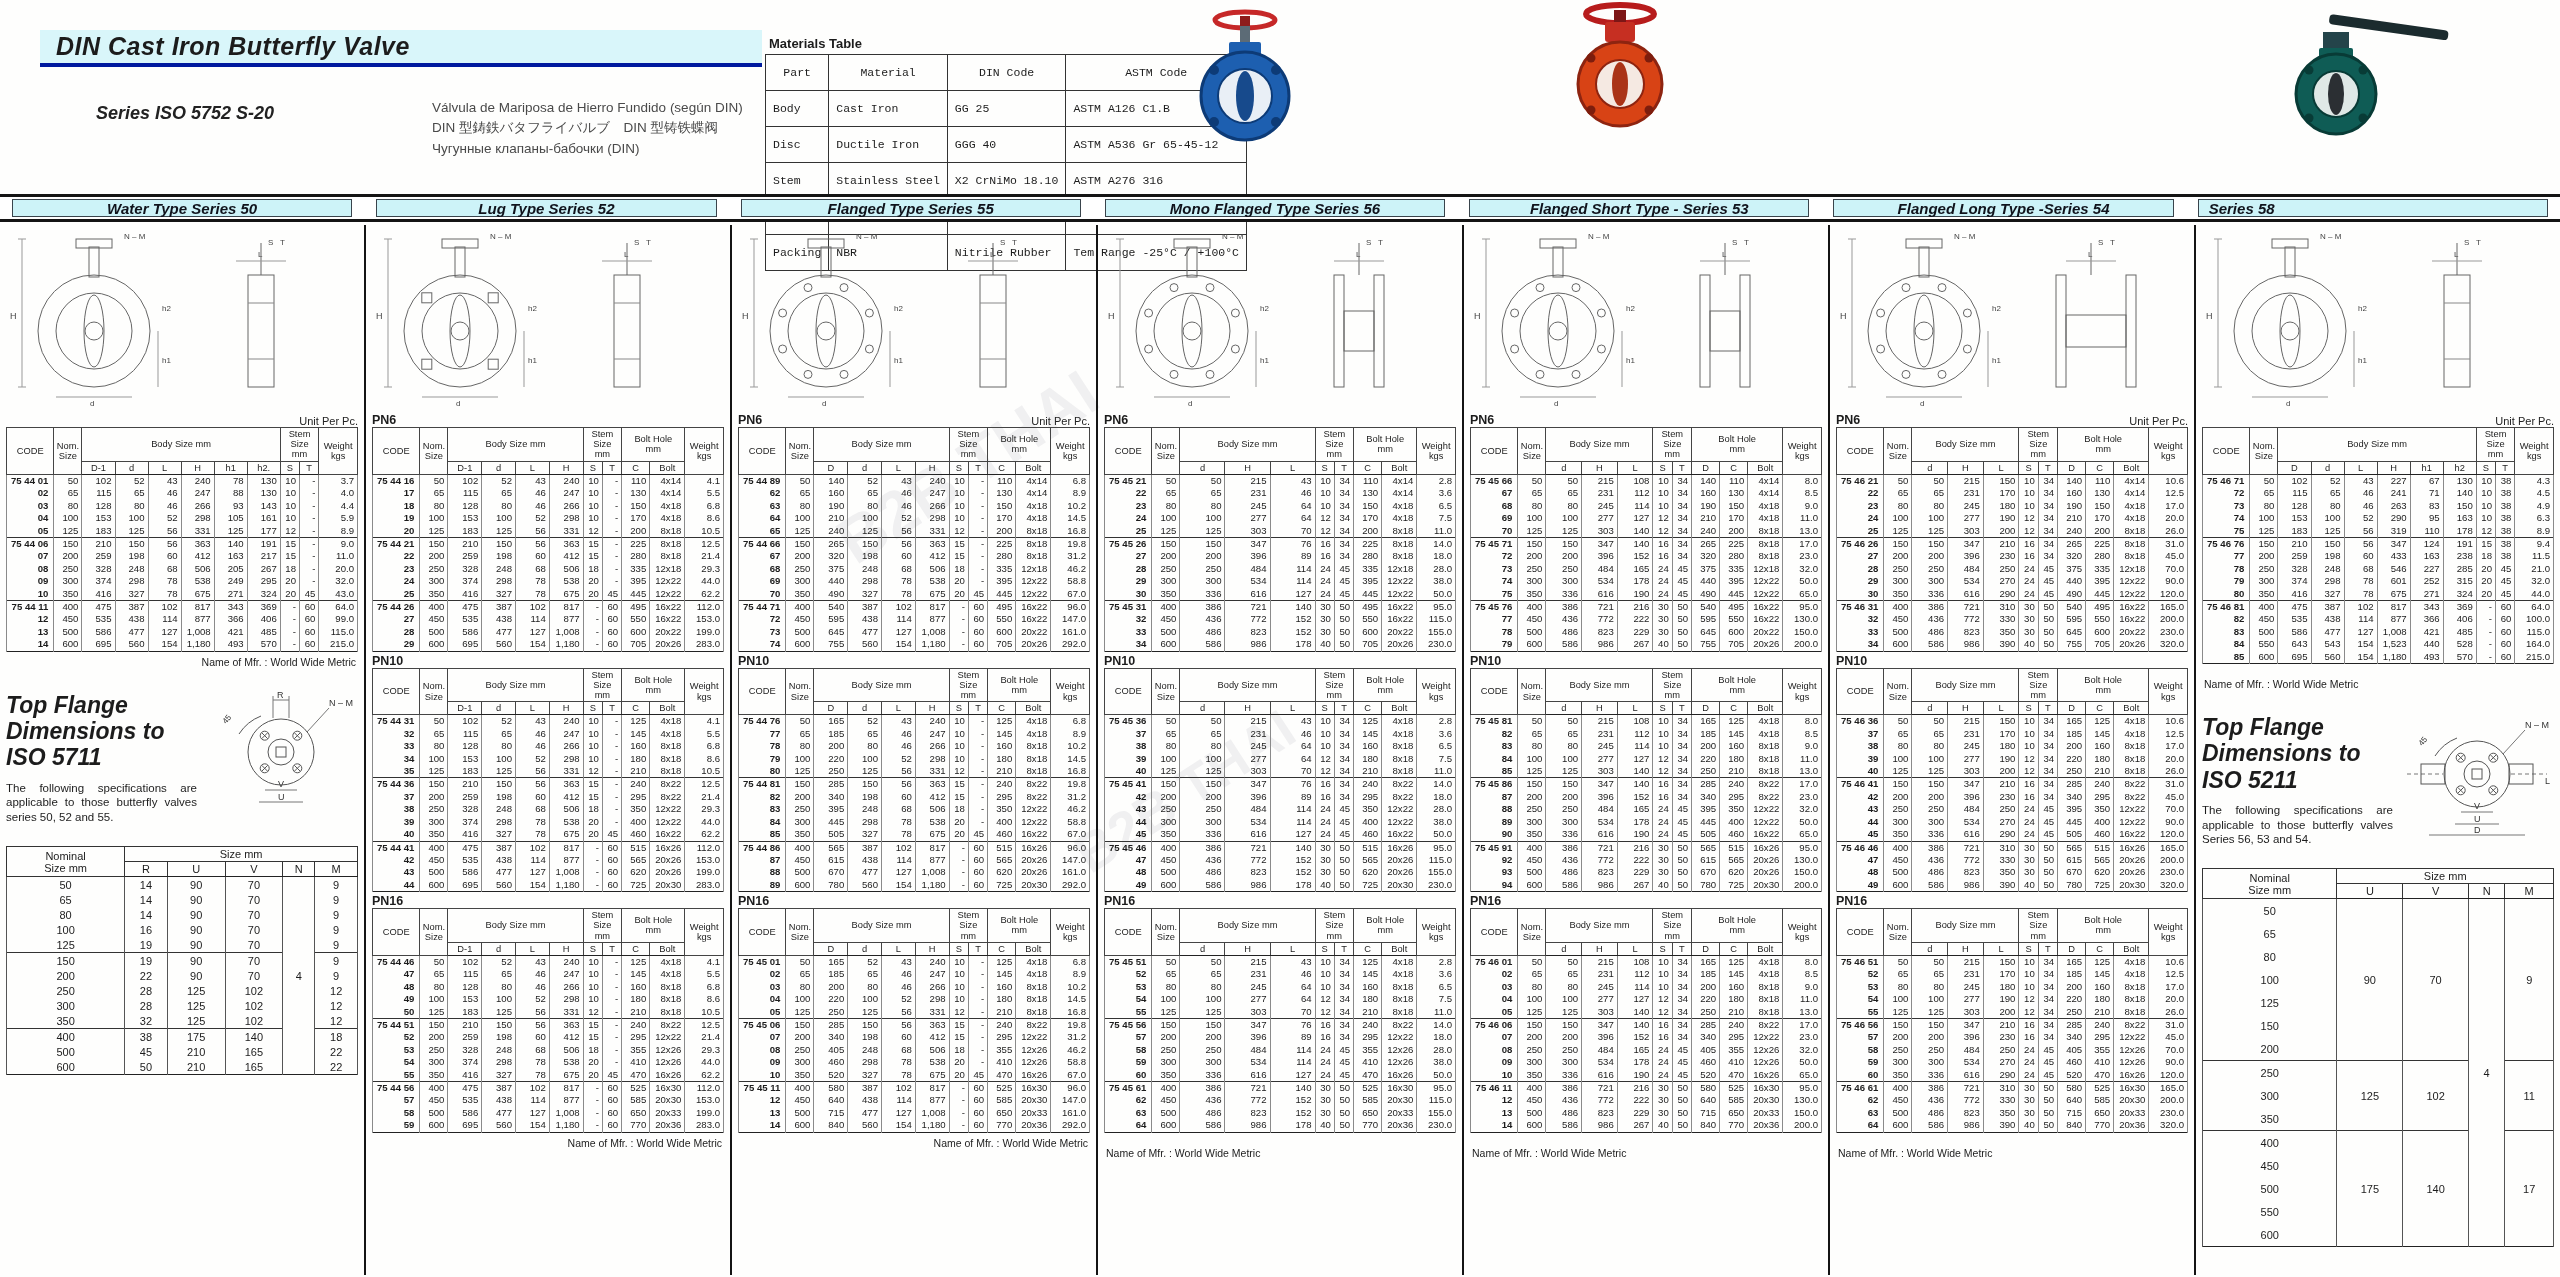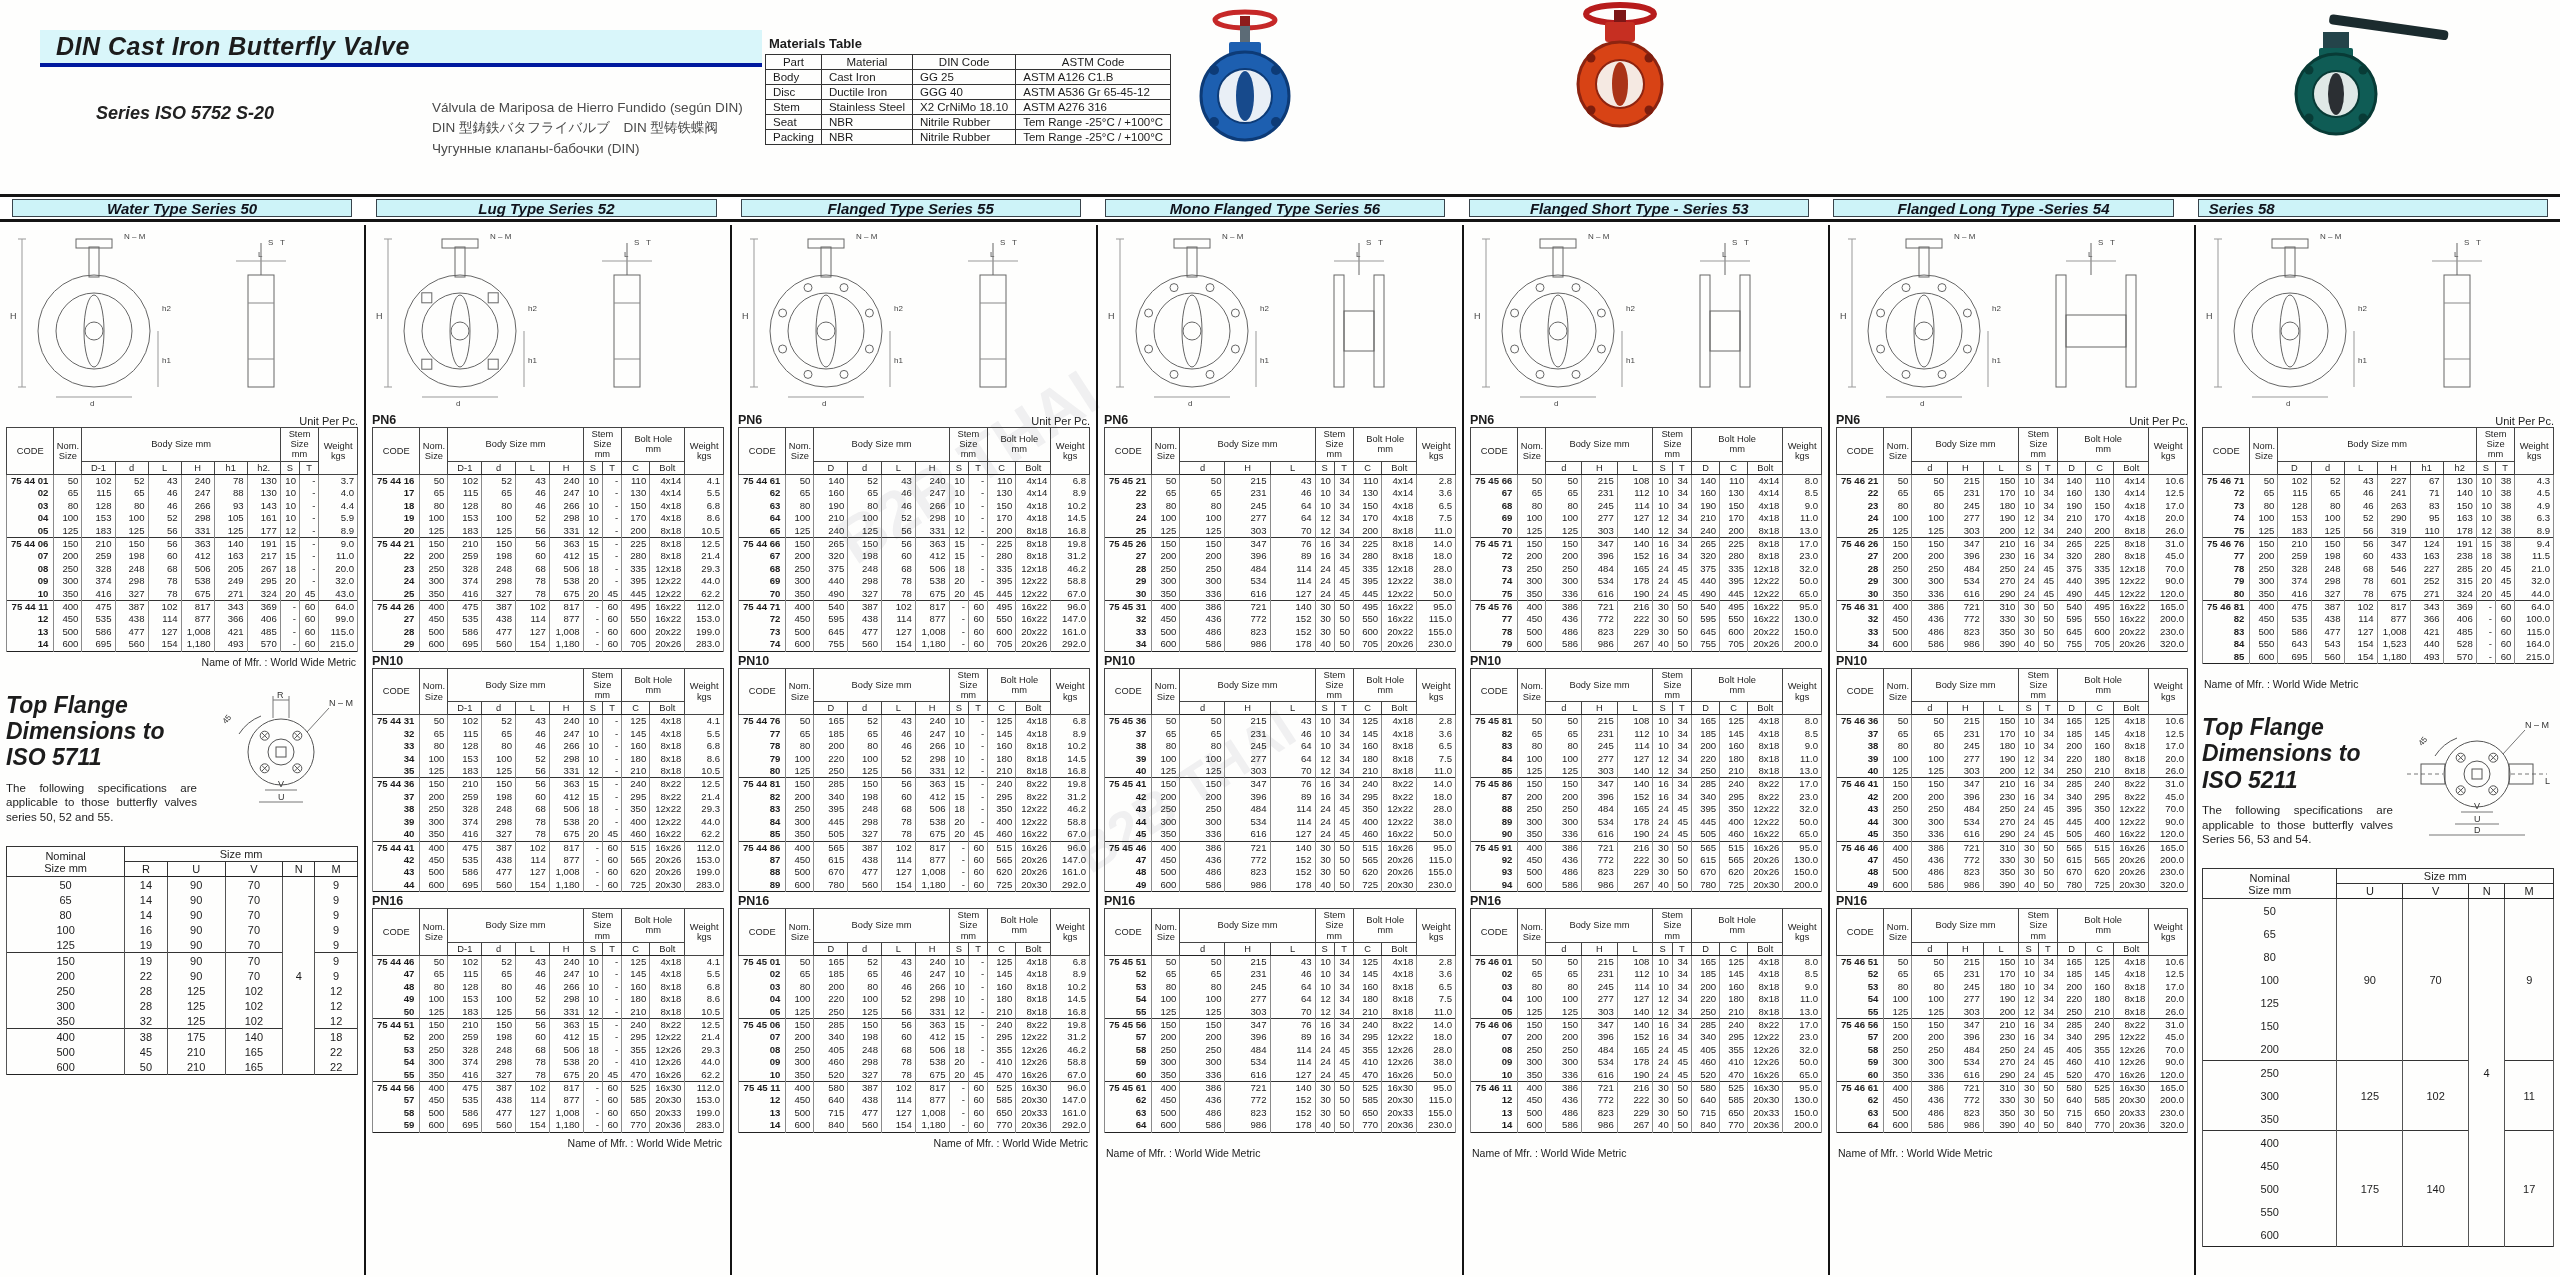--- a/index.html
+++ b/index.html
@@ -5,21 +5,21 @@
   html,body{margin:0;padding:0;background:#e8e8e6;}
   .page{position:relative;width:2560px;height:1277px;background:#fefefd;font-family:"Liberation Sans",sans-serif;color:#1c1c1c;overflow:hidden;}
   
   .title-band{position:absolute;left:40px;top:30px;width:722px;height:33px;background:#d9f6fa;border-bottom:4px solid #001a9e;}
   .title-band .t{font-style:italic;font-weight:bold;font-size:25px;padding:2px 0 0 16px;letter-spacing:.5px;}
   .series-iso{position:absolute;left:96px;top:103px;font-style:italic;font-weight:bold;font-size:18px;color:#222;}
   .subtitles{position:absolute;left:432px;top:98px;font-size:13.5px;color:#4a4a4a;line-height:1.5;}
   .materials{position:absolute;left:765px;top:24px;}
   .materials .mt{font-size:13px;font-weight:bold;margin:12px 0 3px 4px;}
   .materials table{border-collapse:collapse;font-size:11.5px;}
-  .materials th,.materials td{border:1px solid #333;padding:1px 7px;text-align:left;}
+  .materials th,.materials td{border:1px solid #333;padding:11px 7px;text-align:left;font-family:Liberation Mono, monospace;}
   .materials th{text-align:center;font-weight:normal;}
   .photo{position:absolute;}
   .watermark{position:absolute;font-size:64px;font-weight:bold;color:rgba(60,60,80,.07);transform:rotate(-33deg);white-space:nowrap;pointer-events:none;}
   
   .colheaders{position:absolute;top:194px;left:0;width:2560px;height:28px;display:flex;border-top:3px solid #141414;border-bottom:3px solid #141414;box-sizing:border-box;background:#fff;}
   .colheaders .ch{flex:1 1 0;margin:2px 12px;background:#cdf3f8;border:1px solid #39444c;display:flex;align-items:center;justify-content:center;font-style:italic;font-weight:bold;font-size:15px;color:#10131c;}
   .colheaders .ch:last-child{justify-content:flex-start;padding-left:10px;}
   
   .columns{position:absolute;top:225px;left:0;width:2560px;height:1050px;display:flex;}
   .series-col{flex:1 1 0;border-right:2px solid #141414;padding:2px 6px 0 6px;box-sizing:border-box;position:relative;}
@@ -1359,21 +1359,21 @@
               <th>L</th>
               <th>H</th>
               <th>S</th>
               <th>T</th>
               <th>C</th>
               <th>Bolt</th>
             </tr>
           </thead>
           <tbody>
             <tr>
-              <td class="code">75 44 61</td>
+              <td class="code">75 44 89</td>
               <td>50</td>
               <td>140</td>
               <td>52</td>
               <td>43</td>
               <td>240</td>
               <td>10</td>
               <td>-</td>
               <td>110</td>
               <td>4x14</td>
               <td>6.8</td>

